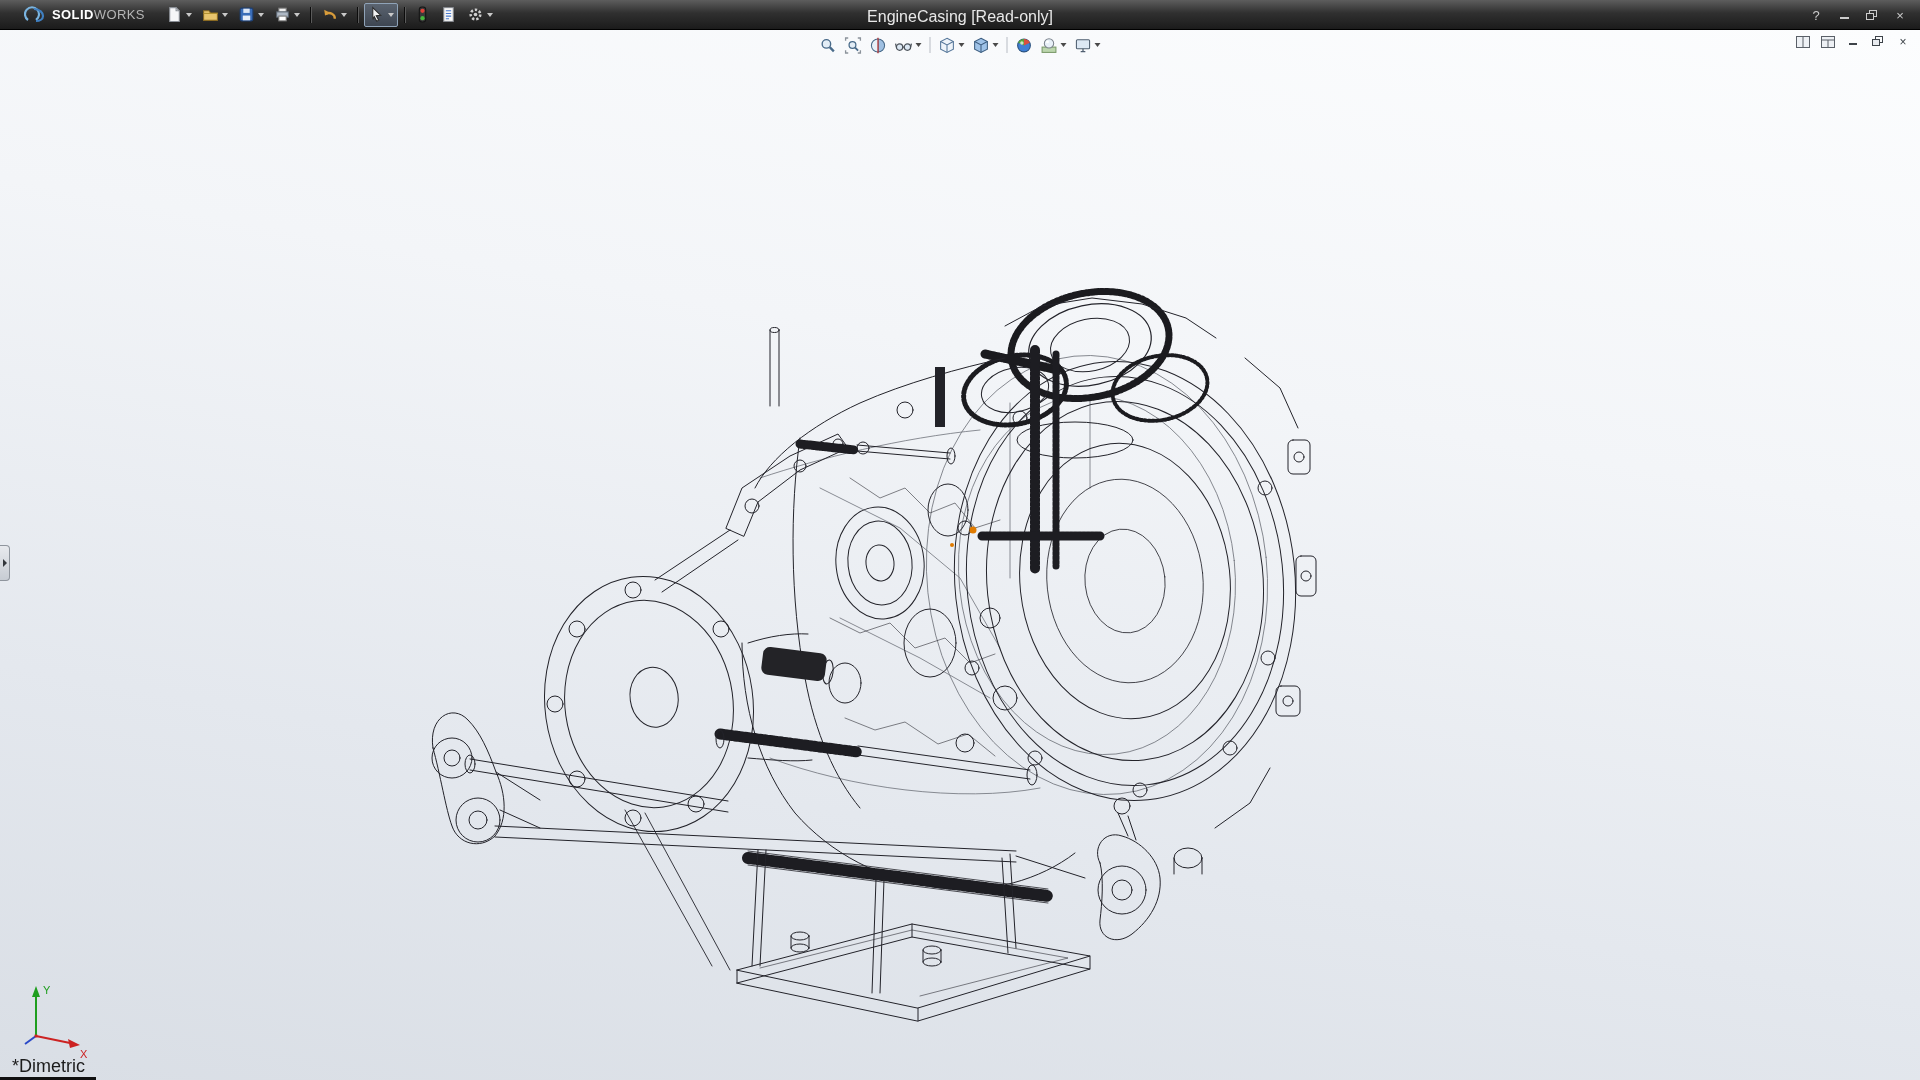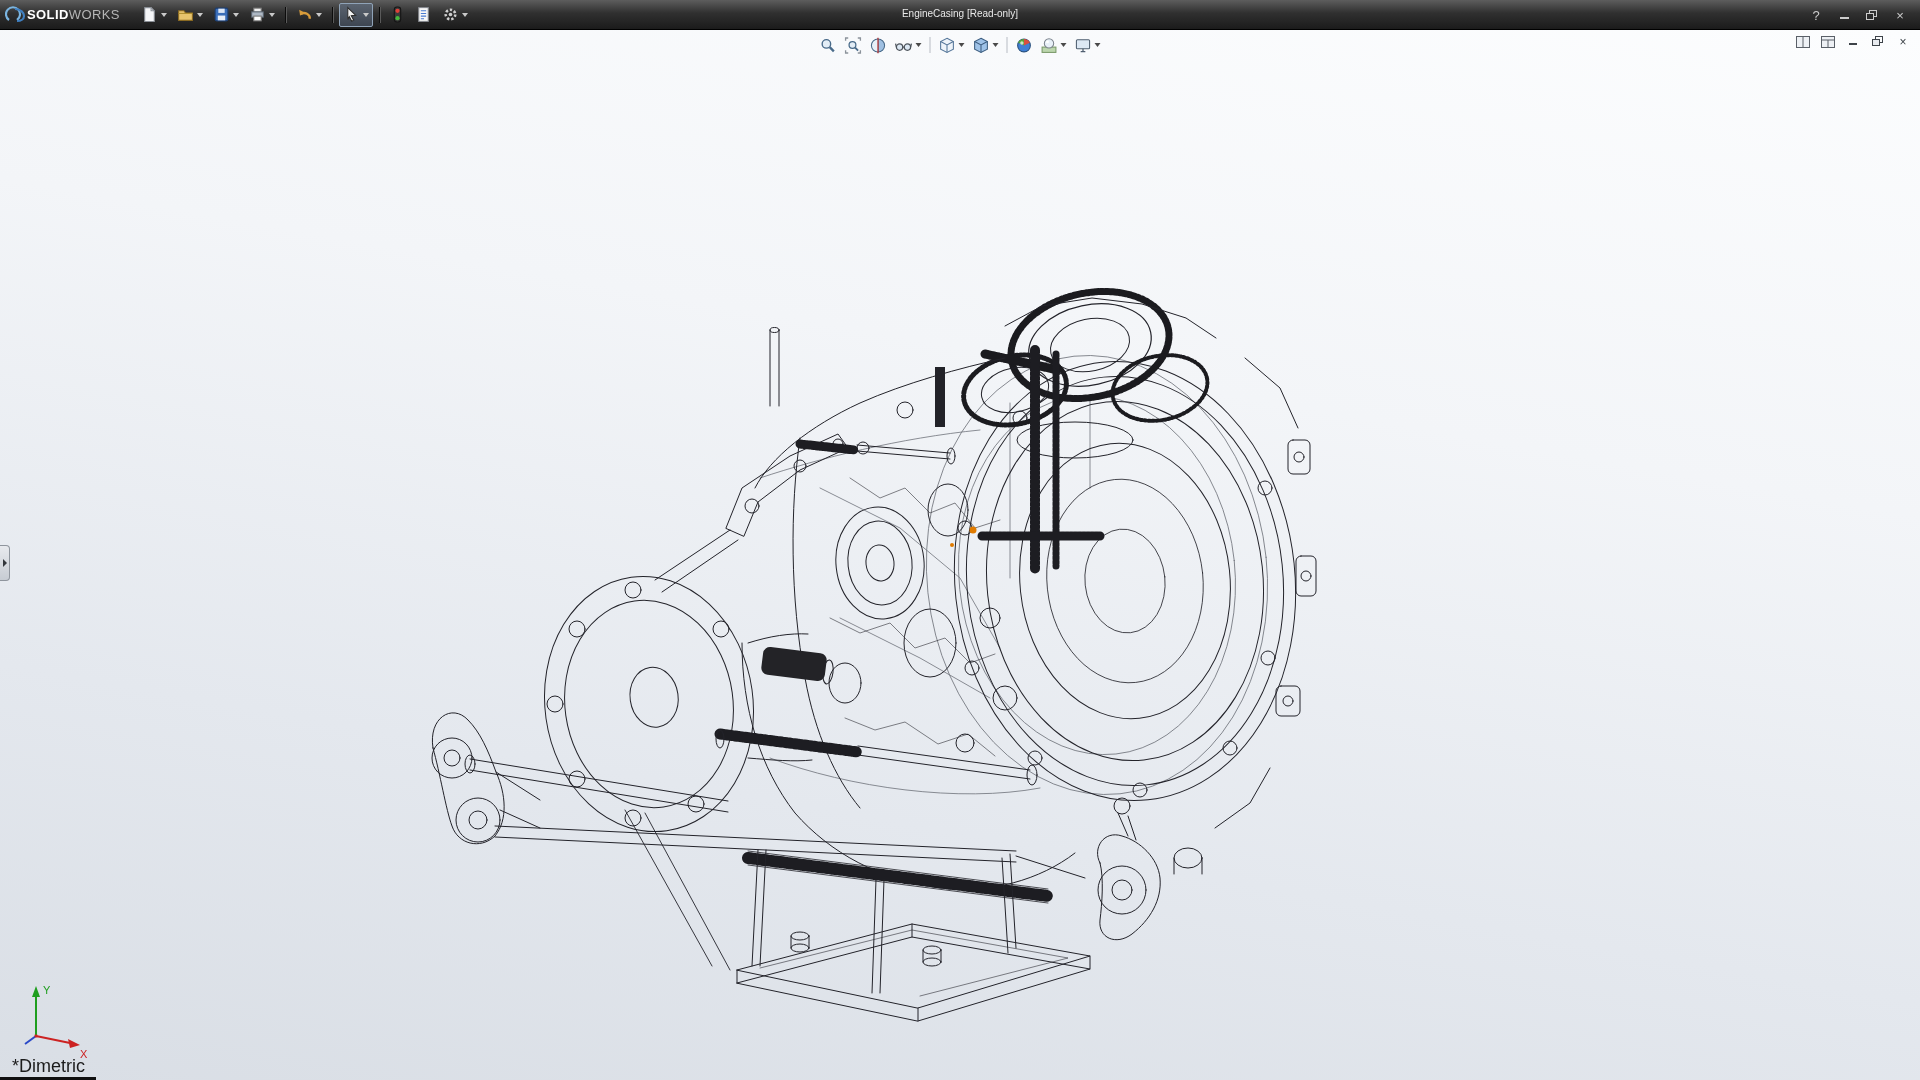--- a/index.html
+++ b/index.html
@@ -7,30 +7,30 @@
   body { font-family: "Liberation Sans", sans-serif; background: #d8dce2; }
   .app { position: relative; width: 1920px; height: 1080px; }
 
   
   .title-bar {
     position: absolute; top: 0; left: 0; right: 0; height: 30px;
     background: linear-gradient(180deg, #5d5d5d 0%, #303030 45%, #1b1b1b 100%);
     border-bottom: 1px solid #000;
     display: flex; align-items: center; color: #ddd;
   }
-  .brand { display: flex; align-items: center; padding: 0 16px 0 5px; }
+  .brand { display: flex; align-items: center; gap: 6px; padding: 0 16px 0 24px; }
   .brand-text { font-size: 13px; letter-spacing: .4px; }
   .brand-bold { color: #ffffff; font-weight: bold; }
   .brand-light { color: #b5b5b5; }
   .tb { display: flex; align-items: center; height: 100%; }
   .tb-btn { display: flex; align-items: center; height: 24px; padding: 0 3px; margin: 0 1px; border-radius: 2px; border: 1px solid transparent; }
   .tb-btn.active { background: linear-gradient(#5b6470, #3d4551); border: 1px solid #8fa3b8; }
   .caret { width: 0; height: 0; border-left: 3px solid transparent; border-right: 3px solid transparent; border-top: 4px solid #c9c9c9; margin-left: 3px; }
   .tb-sep { width: 1px; height: 16px; background: #0c0c0c; box-shadow: 1px 0 0 #5a5a5a; margin: 0 5px; }
-  .title-text { position: absolute; left: 50%; top: 8px; transform: translateX(-50%); font-size: 10px; color: #e8e8e8; white-space: nowrap; }
+  .title-text { position: absolute; left: 50%; top: 8px; transform: translateX(-50%); font-size: 16px; color: #e8e8e8; white-space: nowrap; }
   .win-controls { position: absolute; right: 8px; top: 0; height: 30px; display: flex; align-items: center; gap: 4px; }
   .win-btn { width: 24px; height: 20px; display: flex; align-items: center; justify-content: center; color: #cccccc; font-size: 13px; }
   .min-glyph { display: inline-block; width: 9px; border-bottom: 2px solid #cccccc; height: 8px; }
 
   
   .viewport {
     position: absolute; top: 30px; left: 0; right: 0; bottom: 0;
     background: linear-gradient(190deg, #fcfdfe 0%, #f3f5f8 35%, #e4e8ee 70%, #d9dee5 100%);
     overflow: hidden;
   }

